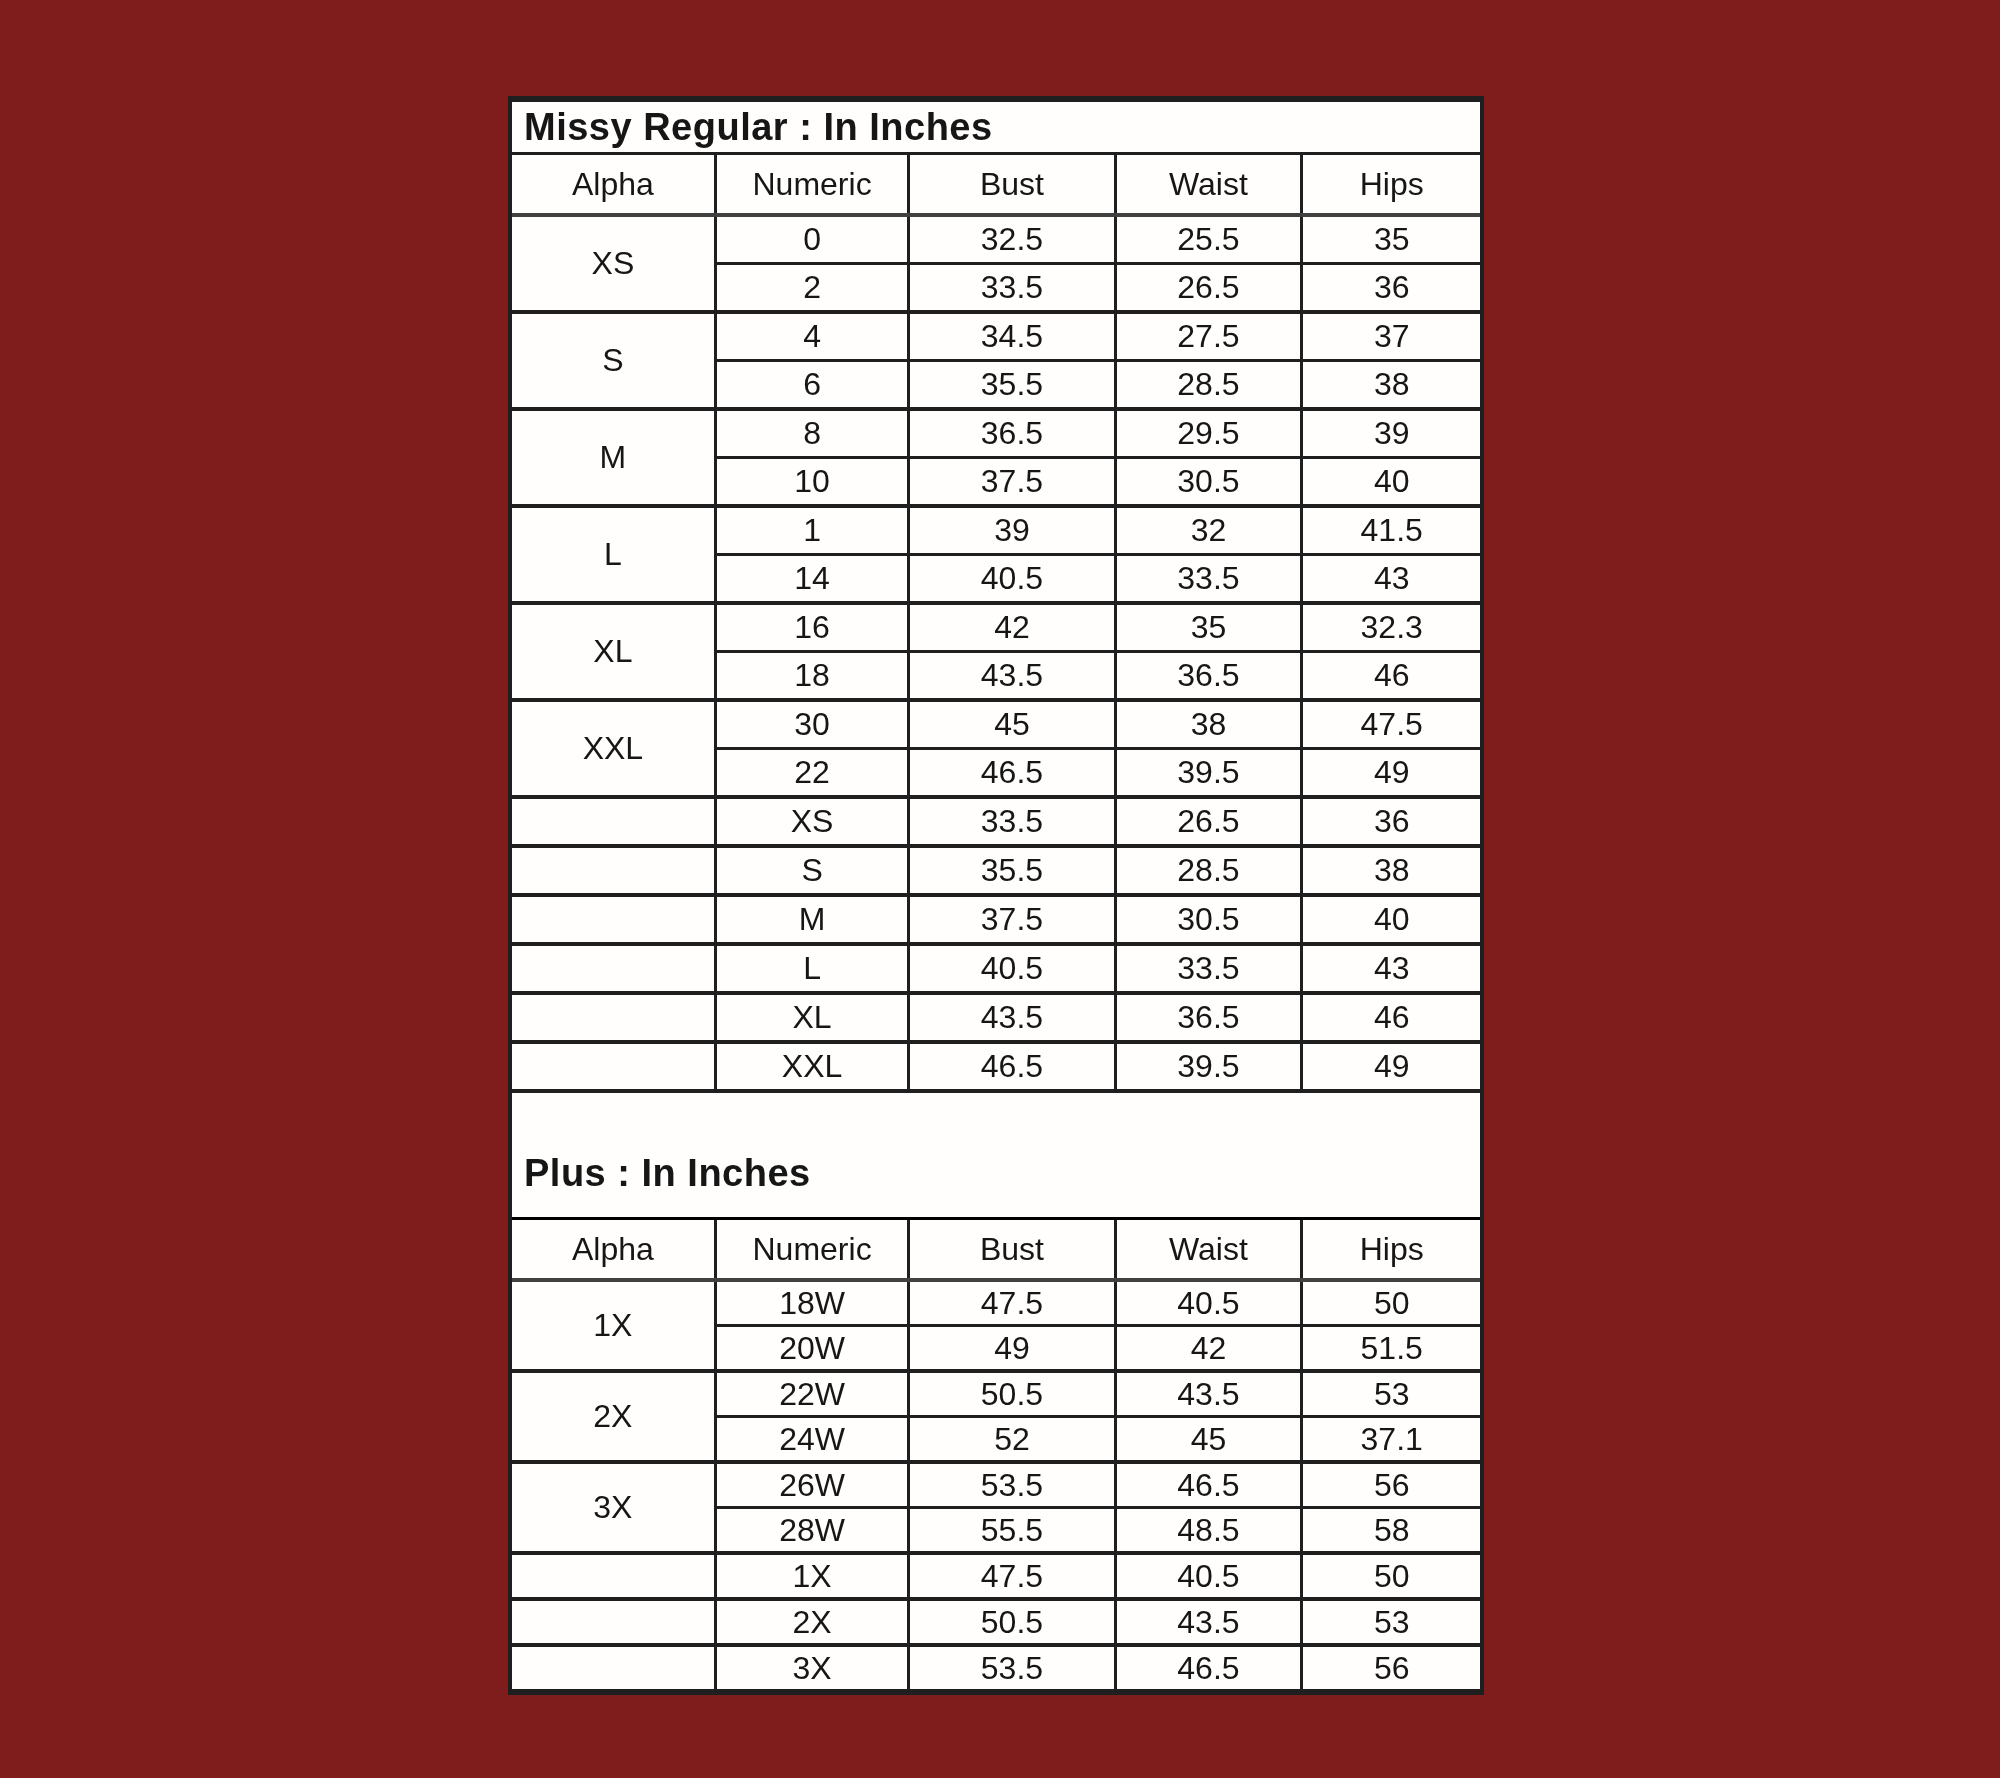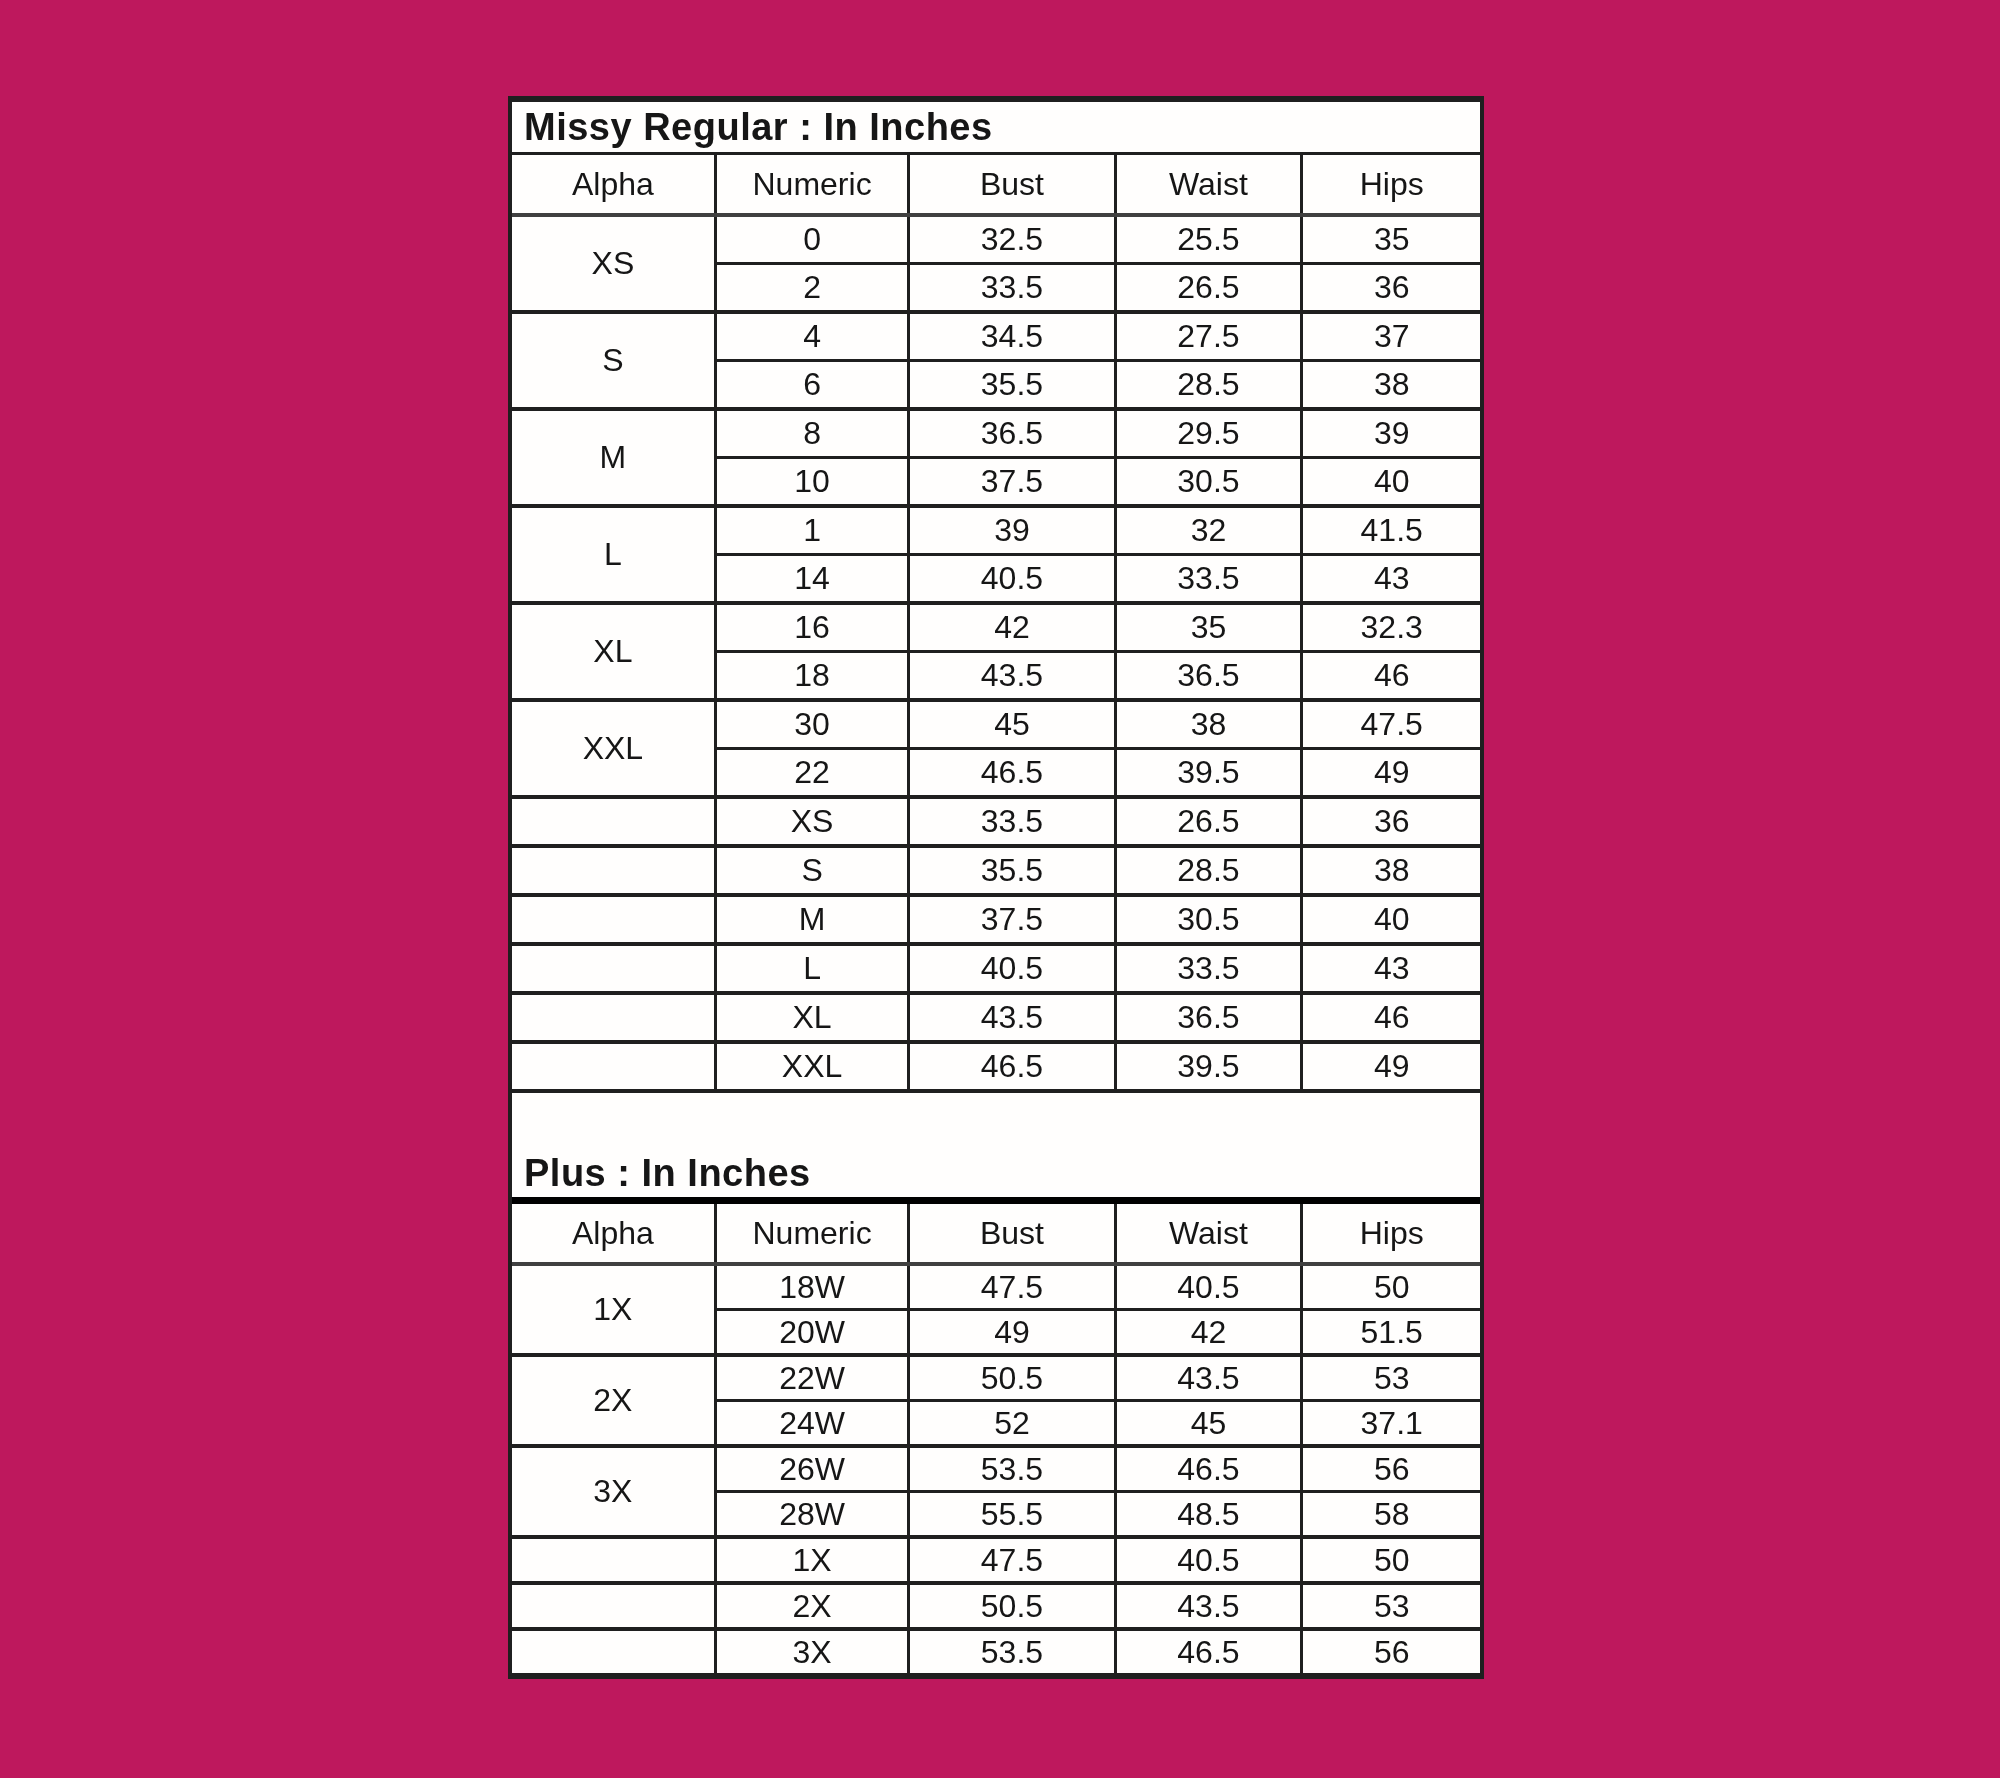--- a/index.html
+++ b/index.html
@@ -1,34 +1,34 @@
 <!DOCTYPE html>
 <html><head>
 <meta charset="utf-8">
 <style>
   html,body { margin:0; padding:0; background:#ffffff; }
   .canvas {
-    position:relative; width:2000px; height:1778px; background:#be185d;
+    position:relative; width:2000px; height:1778px; background:#7f1d1d;
     font-family:"Liberation Sans", sans-serif; color:#161616;
   }
   .chart-block {
     position:absolute; left:508px; top:96px; width:968px;
     background:#fffefd;
     border-left:4px solid #1f1f1f; border-right:4px solid #1f1f1f;
     border-top:6px solid #1f1f1f; border-bottom:6px solid #1f1f1f;
   }
   .section-title {
     display:flex; align-items:center;
     height:50px; padding-left:12px;
     font-size:38px; font-weight:700; letter-spacing:0.5px;
     border-bottom:3px solid #1f1f1f;
   }
   .section-title.spacer {
-    height:102px; align-items:flex-end; padding-bottom:2px;
-    border-top:4px solid #1f1f1f; border-bottom:7px solid #000000;
+    height:102px; align-items:flex-end; padding-bottom:22px;
+    border-top:4px solid #1f1f1f; border-bottom:3px solid #000000;
   }
   table { width:100%; border-collapse:collapse; table-layout:fixed; }
   th, td {
     border:3px solid #1f1f1f;
     text-align:center; vertical-align:middle;
     font-size:32px; font-weight:400; padding:0; overflow:hidden;
     background:#fffefd;
   }
   thead th { height:58px; border-top:0; border-bottom:4px solid #404040; }
   tbody td { height:45px; }

